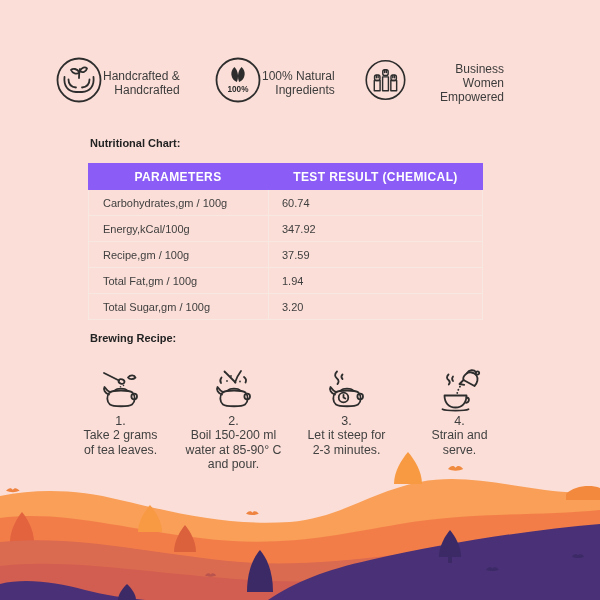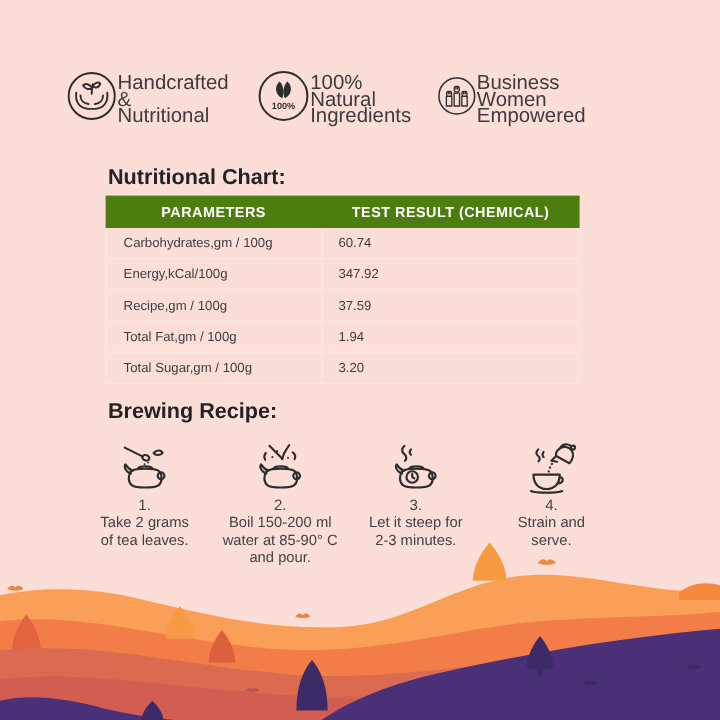--- a/index.html
+++ b/index.html
@@ -4,28 +4,28 @@
 <style>
   html,body { margin:0; padding:0; background:#fff; }
   .canvas {
     position:relative; width:600px; height:600px; overflow:hidden;
     background:#FBDED7;
     font-family:"Liberation Sans", sans-serif;
   }
   
   .badge { position:absolute; top:56px; width:140px; display:flex; align-items:center; }
   #badge-1 { left:55px; } #badge-2 { left:214px; } #badge-3 { left:364px; }
-  .badge-label { margin-top:5px; font-size:17px; line-height:14px; color:#3C3C3C; text-align:left; }
-  
-  .section-heading { position:absolute; left:90px; font-size:18px; font-weight:bold; color:#232323; }
+  .badge-label { margin-top:5px; font-size:12px; line-height:14px; color:#3C3C3C; text-align:right; }
+  
+  .section-heading { position:absolute; left:90px; font-size:11px; font-weight:bold; color:#232323; }
   #nutrition-heading { top:137px; }
   #brewing-heading { top:332px; }
   
   .ntable { position:absolute; left:88px; top:163px; width:395px; }
-  .thead { display:flex; height:27px; background:#4d7c0f; color:#FFFFFF;
+  .thead { display:flex; height:27px; background:#8b5cf6; color:#FFFFFF;
            font-size:12px; font-weight:bold; letter-spacing:0.4px; }
   .th { display:flex; align-items:center; justify-content:center; box-sizing:border-box; }
   .th.c1 { width:180px; } .th.c2 { flex:1; }
   .tbody { border-left:1px solid #F7E8E2; border-right:1px solid #F7E8E2; }
   .tr { display:flex; height:26px; box-sizing:border-box; border-bottom:1px solid #F7E8E2; }
   .td { display:flex; align-items:center; box-sizing:border-box; font-size:11px; color:#3E3E3E; }
   .td.c1 { width:180px; padding-left:14px; border-right:1px solid #F7E8E2; }
   .td.c2 { flex:1; padding-left:13px; }
   
   .steps { position:absolute; left:64px; top:366px; width:452px; display:flex; }
@@ -48,21 +48,21 @@
       <path d="M24 22 C24 18 24 16 25 13"></path>
       <path d="M24.5 16.5 C22 12.5 18 12 16 14 C17.5 17.5 21.5 18.5 24.5 16.5 Z"></path>
       <path d="M25 15 C26.5 11.5 30 10.5 32 12.5 C31 16 27.5 17 25 15 Z"></path>
       <path d="M9.5 21 C8.5 30 13 35.5 21 36 L23.5 36"></path>
       <path d="M13.5 23.5 C13.5 28 16.5 31 21 31.5"></path>
       <path d="M38.5 21 C39.5 30 35 35.5 27 36 L24.5 36"></path>
       <path d="M34.5 23.5 C34.5 28 31.5 31 27 31.5"></path>
     </svg>
     <div class="badge-label">
       <div>Handcrafted &amp;</div>
-      <div>Nutritional</div>
+      <div>Handcrafted</div>
     </div>
   </div>
 
   <div class="badge" id="badge-2">
     <svg width="48" height="48" viewBox="0 0 48 48" class="icon-stroke">
       <circle cx="24" cy="24" r="21.5"></circle>
       <path d="M22.8 26 C16.5 23.5 15.5 15 20.5 11 C24.5 15 24.8 22 22.8 26 Z" fill="#2D2D2D" stroke="none"></path>
       <path d="M25.2 26 C31.5 23.5 32.5 15 27.5 11 C23.5 15 23.2 22 25.2 26 Z" fill="#2D2D2D" stroke="none"></path>
       <text x="24" y="36" text-anchor="middle" font-size="8.2" font-weight="bold" fill="#2D2D2D" stroke="none">100%</text>
     </svg>

